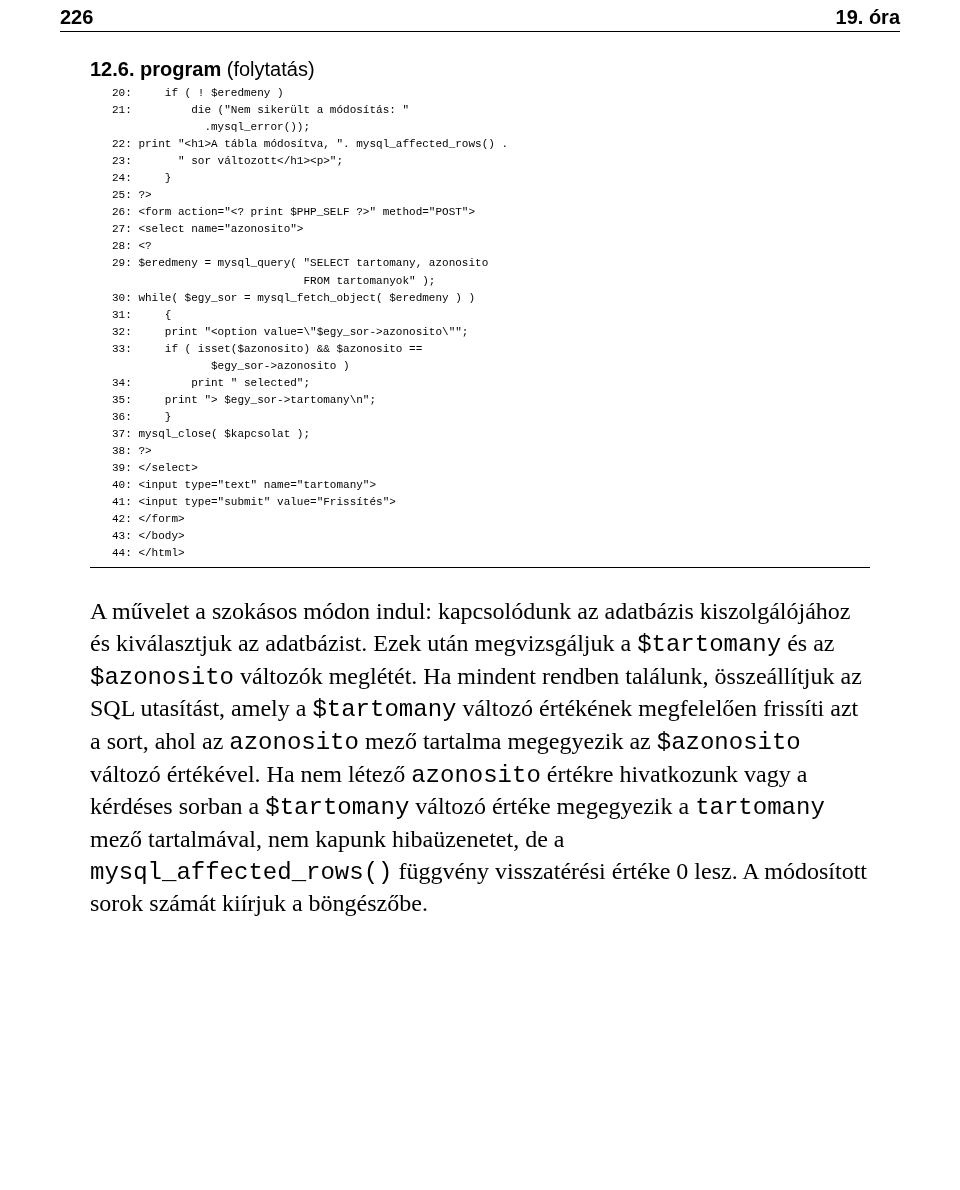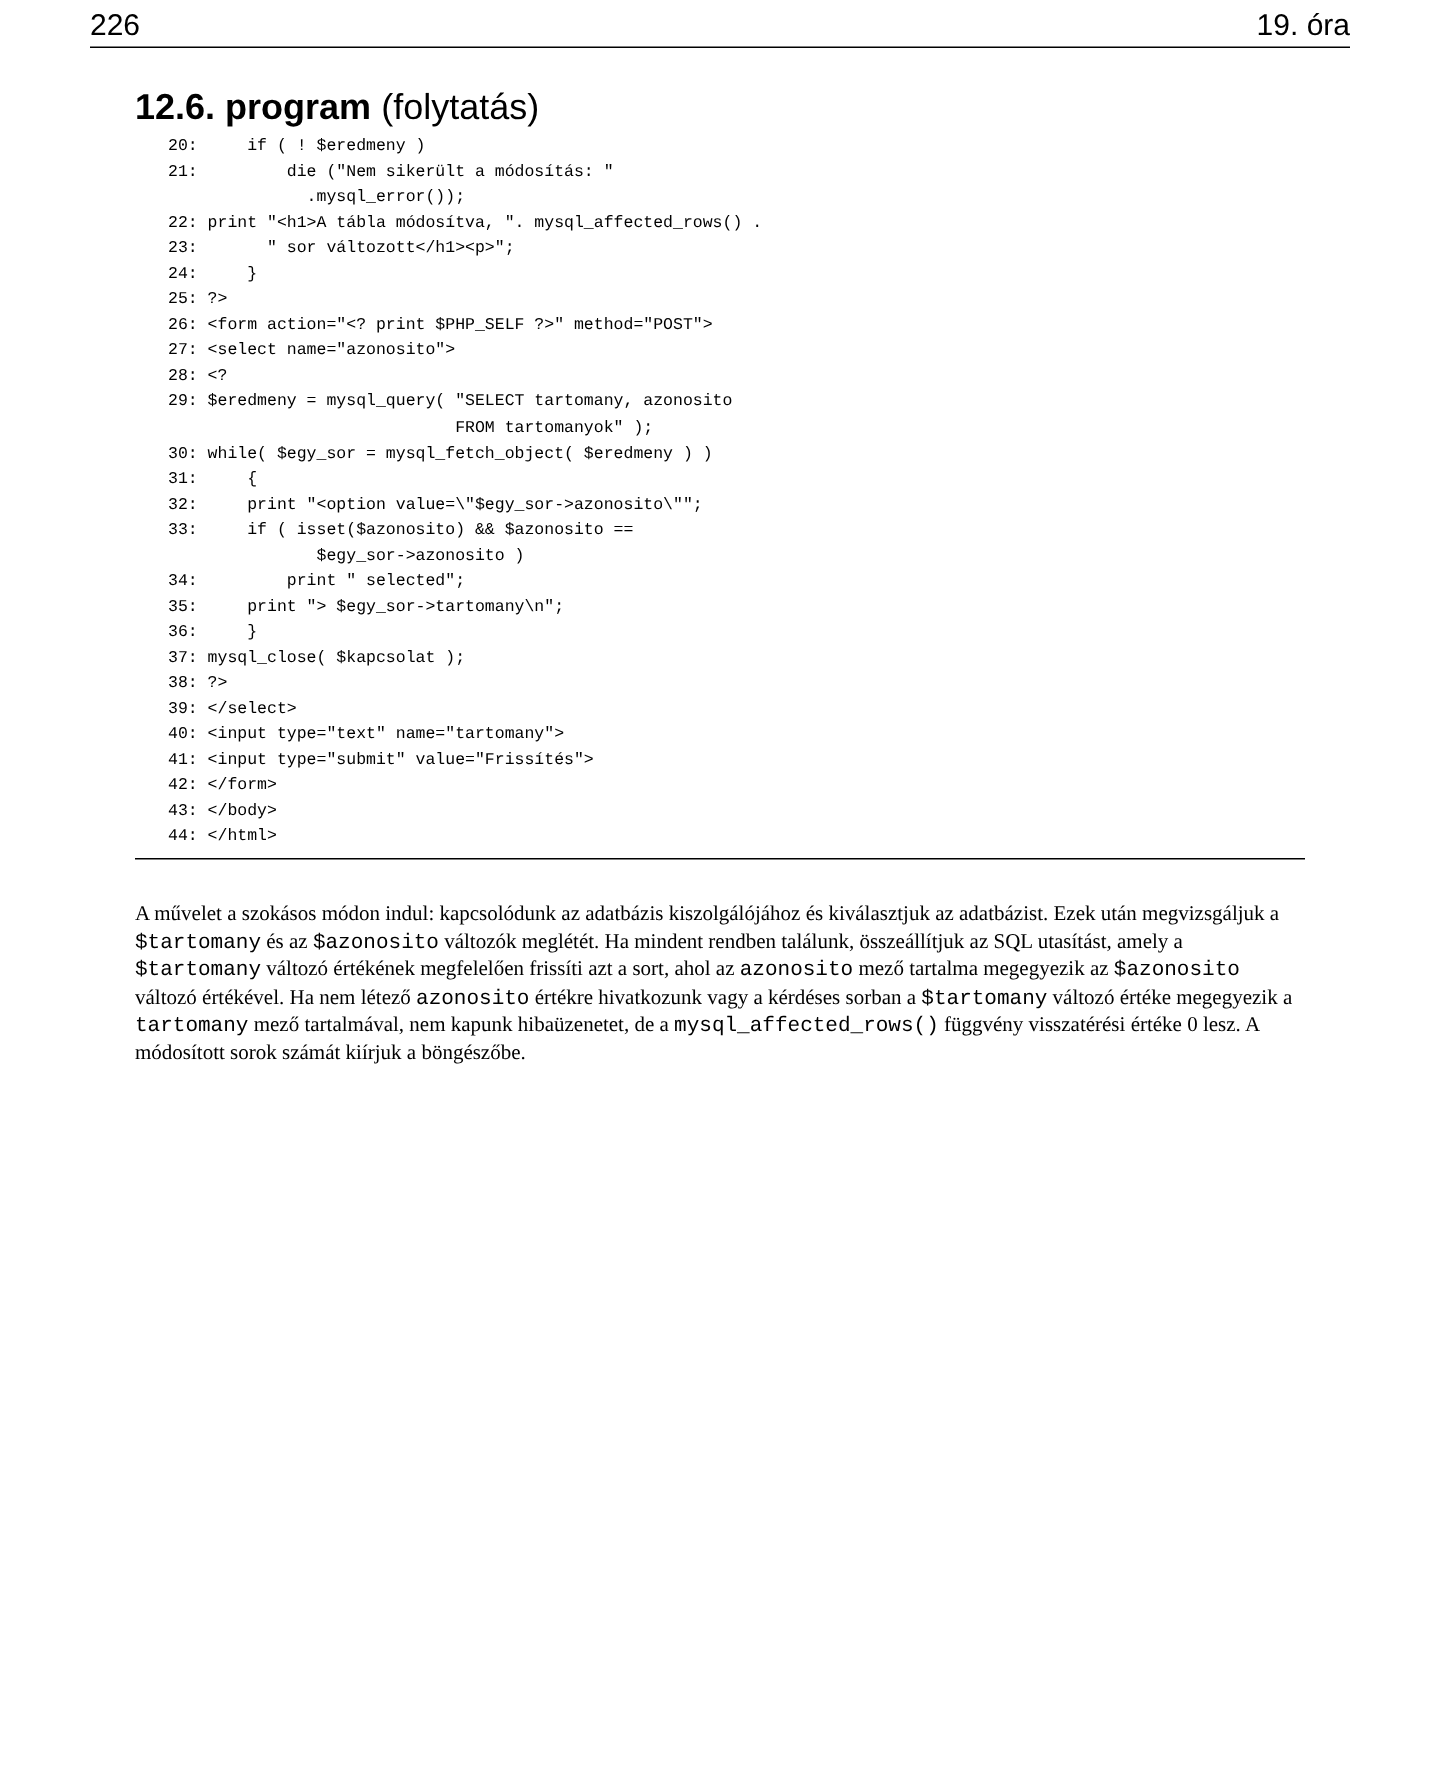--- a/index.html
+++ b/index.html
@@ -17,25 +17,25 @@
   .header {
     display: flex;
     justify-content: space-between;
     border-bottom: 1px solid #000;
     padding: 6px 0 2px 0;
     margin-bottom: 22px;
     font-size: 20px;
     font-family: Arial, Helvetica, sans-serif;
   }
   .header .left, .header .right {
-    font-weight: 400;
+    font-weight: 700;
   }
   .program-title {
     font-family: Arial, Helvetica, sans-serif;
-    font-size: 24px;
+    font-size: 20px;
     margin-left: 30px;
     margin-top: 26px;
   }
   .program-title .num {
     font-weight: 700;
   }
   .program-title .folyt {
     font-weight: 400;
   }
   pre.code {
@@ -44,21 +44,21 @@
     line-height: 1.55;
     white-space: pre;
     margin: 4px 0 4px 52px;
   }
   .bottom-rule {
     border: none;
     border-top: 1px solid #000;
     margin: 5px 30px 0 30px;
   }
   .body-text {
-    font-size: 14px;
+    font-size: 24px;
     line-height: 1.32;
     margin: 28px 30px 0 30px;
   }
   .mono {
     font-family: 'Courier New', Courier, monospace;
   }
 </style>
 </head>
 <body>
 

